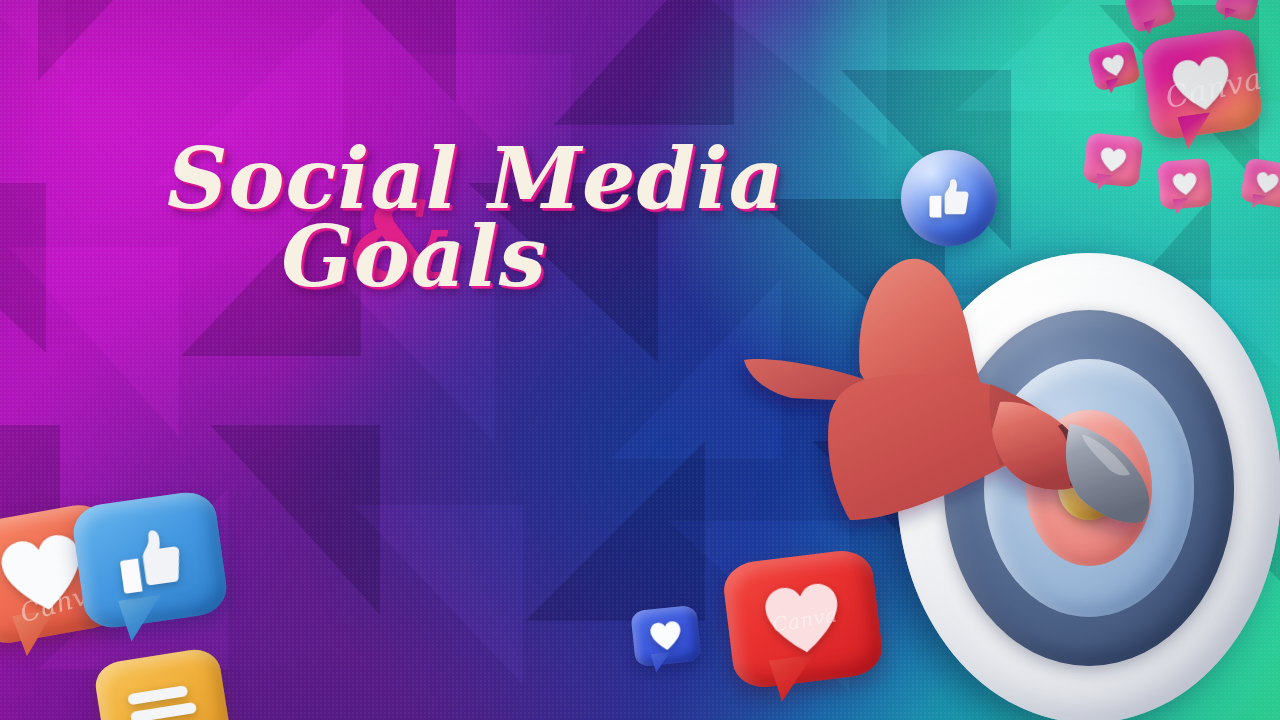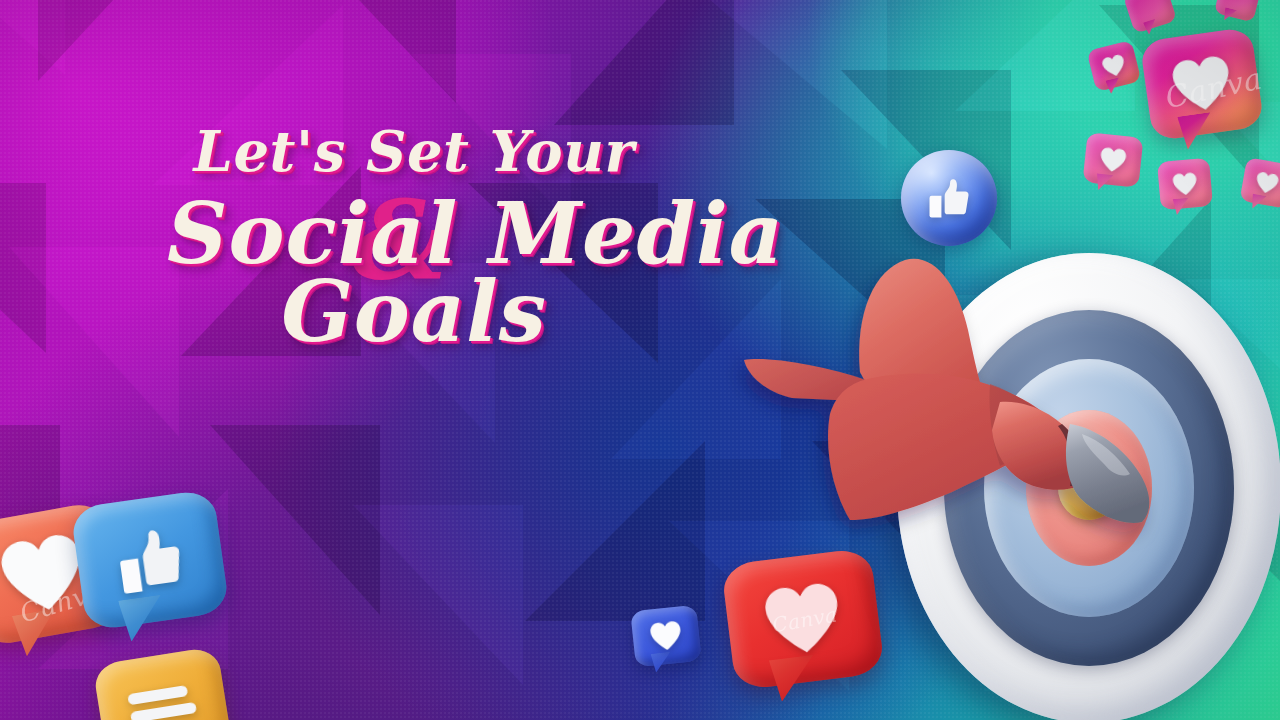--- a/index.html
+++ b/index.html
@@ -245,21 +245,20 @@
     <span class="dk" style="left:42%;top:60%;border-width:0 0 180px 180px;border-color:transparent transparent rgba(20,10,80,.22) transparent;"></span>
     <span style="left:52%;top:70%;border-width:0 180px 170px 0;border-color:transparent rgba(255,255,255,.09) transparent transparent;"></span>
     <span class="dk" style="left:62%;top:60%;border-width:190px 0 0 180px;border-color:rgba(10,15,90,.24) transparent transparent transparent;"></span>
     <span style="left:74%;top:70%;border-width:0 0 170px 180px;border-color:transparent transparent rgba(255,255,255,.08) transparent;"></span>
     <span class="dk" style="left:86%;top:62%;border-width:0 180px 180px 0;border-color:transparent rgba(0,40,90,.16) transparent transparent;"></span>
   </div>
 
   <div class="grain"></div>
 
   <div id="headline">
-    <div class="hl-line hl-1">Let's Set Your</div>
     <div class="hl-line hl-2">Social Media</div>
     <div class="hl-line hl-3">Goals</div>
   </div>
   <div class="amp">&amp;</div>
 
   <div id="target">
     <div class="ring r-white"></div>
     <div class="ring r-navy"></div>
     <div class="ring r-lblue"></div>
     <div class="ring r-pink"></div>

